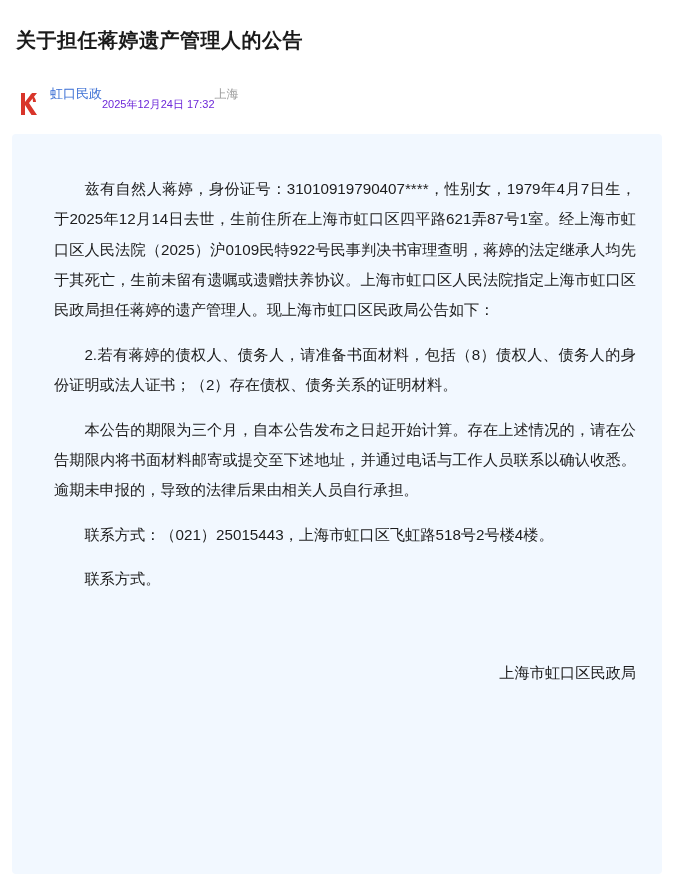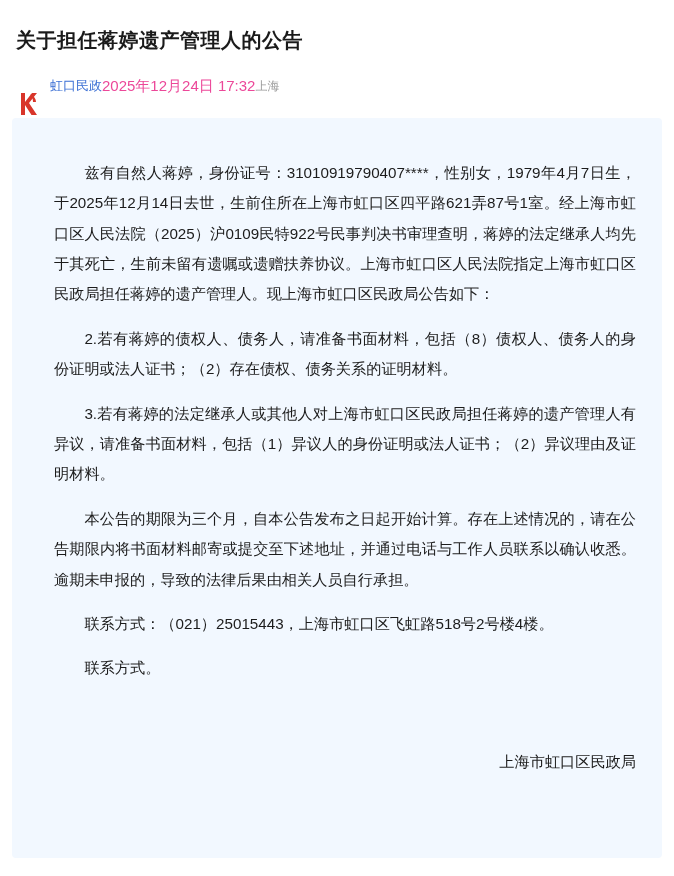--- a/index.html
+++ b/index.html
@@ -45,23 +45,24 @@
     display: block;
   }
   .logo svg { display: block; }
   .source {
     font-size: 13px;
     color: #3b6fd4;
     margin-left: 34px;
     white-space: nowrap;
   }
   .timestamp {
-    font-size: 15px;
-    color: #ec4899;
+    font-size: 11px;
+    color: #6d28d9;
     white-space: nowrap;
+    margin-top: 20px;
   }
   .location {
     font-size: 12px;
     color: #9a9a9a;
     white-space: nowrap;
   }
   .card {
     margin: 22px 12px 0 12px;
     background: #f2f8ff;
     border-radius: 4px;
@@ -106,21 +107,20 @@
       </svg>
     </span>
     <span class="source">虹口民政</span>
     <span class="timestamp">2025年12月24日 17:32</span>
     <span class="location">上海</span>
   </div>
 
   <div class="card">
     <p class="indent">兹有自然人蒋婷，身份证号：31010919790407****，性别女，1979年4月7日生，于2025年12月14日去世，生前住所在上海市虹口区四平路621弄87号1室。经上海市虹口区人民法院（2025）沪0109民特922号民事判决书审理查明，蒋婷的法定继承人均先于其死亡，生前未留有遗嘱或遗赠扶养协议。上海市虹口区人民法院指定上海市虹口区民政局担任蒋婷的遗产管理人。现上海市虹口区民政局公告如下：</p>
     <p class="indent">2.若有蒋婷的债权人、债务人，请准备书面材料，包括（8）债权人、债务人的身份证明或法人证书；（2）存在债权、债务关系的证明材料。</p>
-    <p class="indent">3.若有蒋婷的法定继承人或其他人对上海市虹口区民政局担任蒋婷的遗产管理人有异议，请准备书面材料，包括（1）异议人的身份证明或法人证书；（2）异议理由及证明材料。</p>
     <p class="indent">本公告的期限为三个月，自本公告发布之日起开始计算。存在上述情况的，请在公告期限内将书面材料邮寄或提交至下述地址，并通过电话与工作人员联系以确认收悉。逾期未申报的，导致的法律后果由相关人员自行承担。</p>
     <p class="indent">联系方式：（021）25015443，上海市虹口区飞虹路518号2号楼4楼。</p>
     <p class="indent">联系方式。</p>
 
     <div class="sign-block">
       <p>上海市虹口区民政局</p>
 
     </div>
   </div>
 

